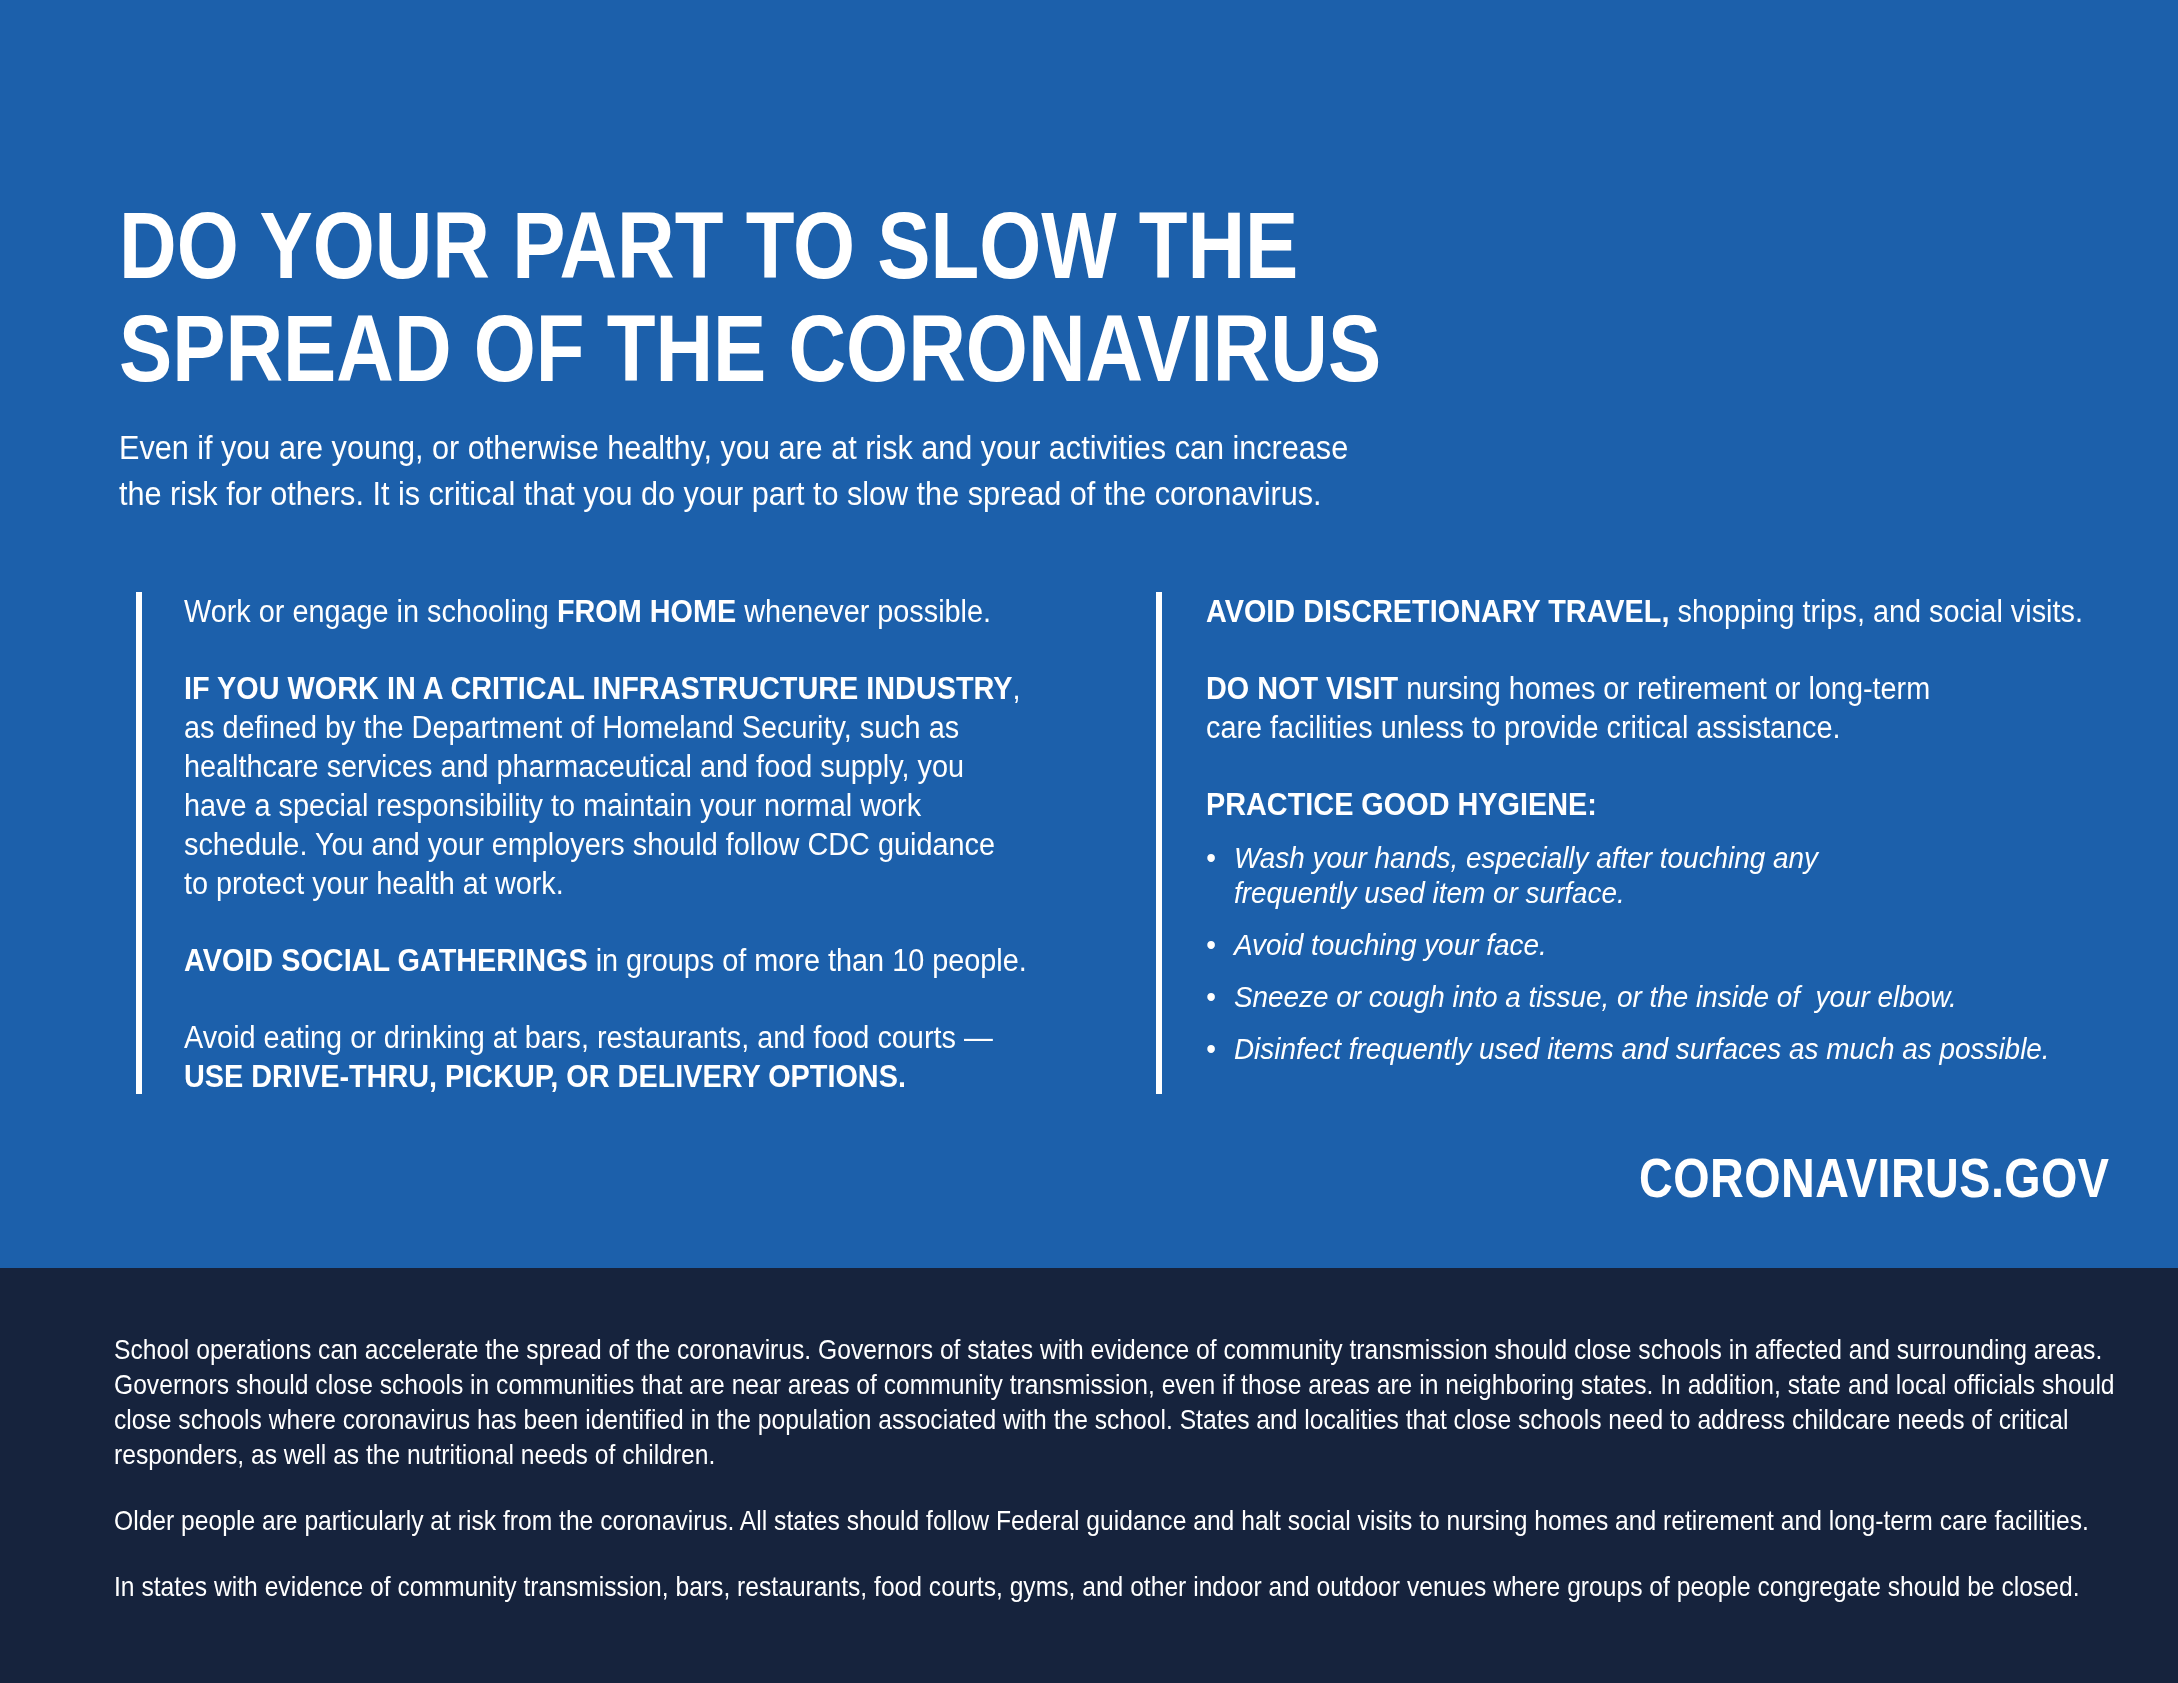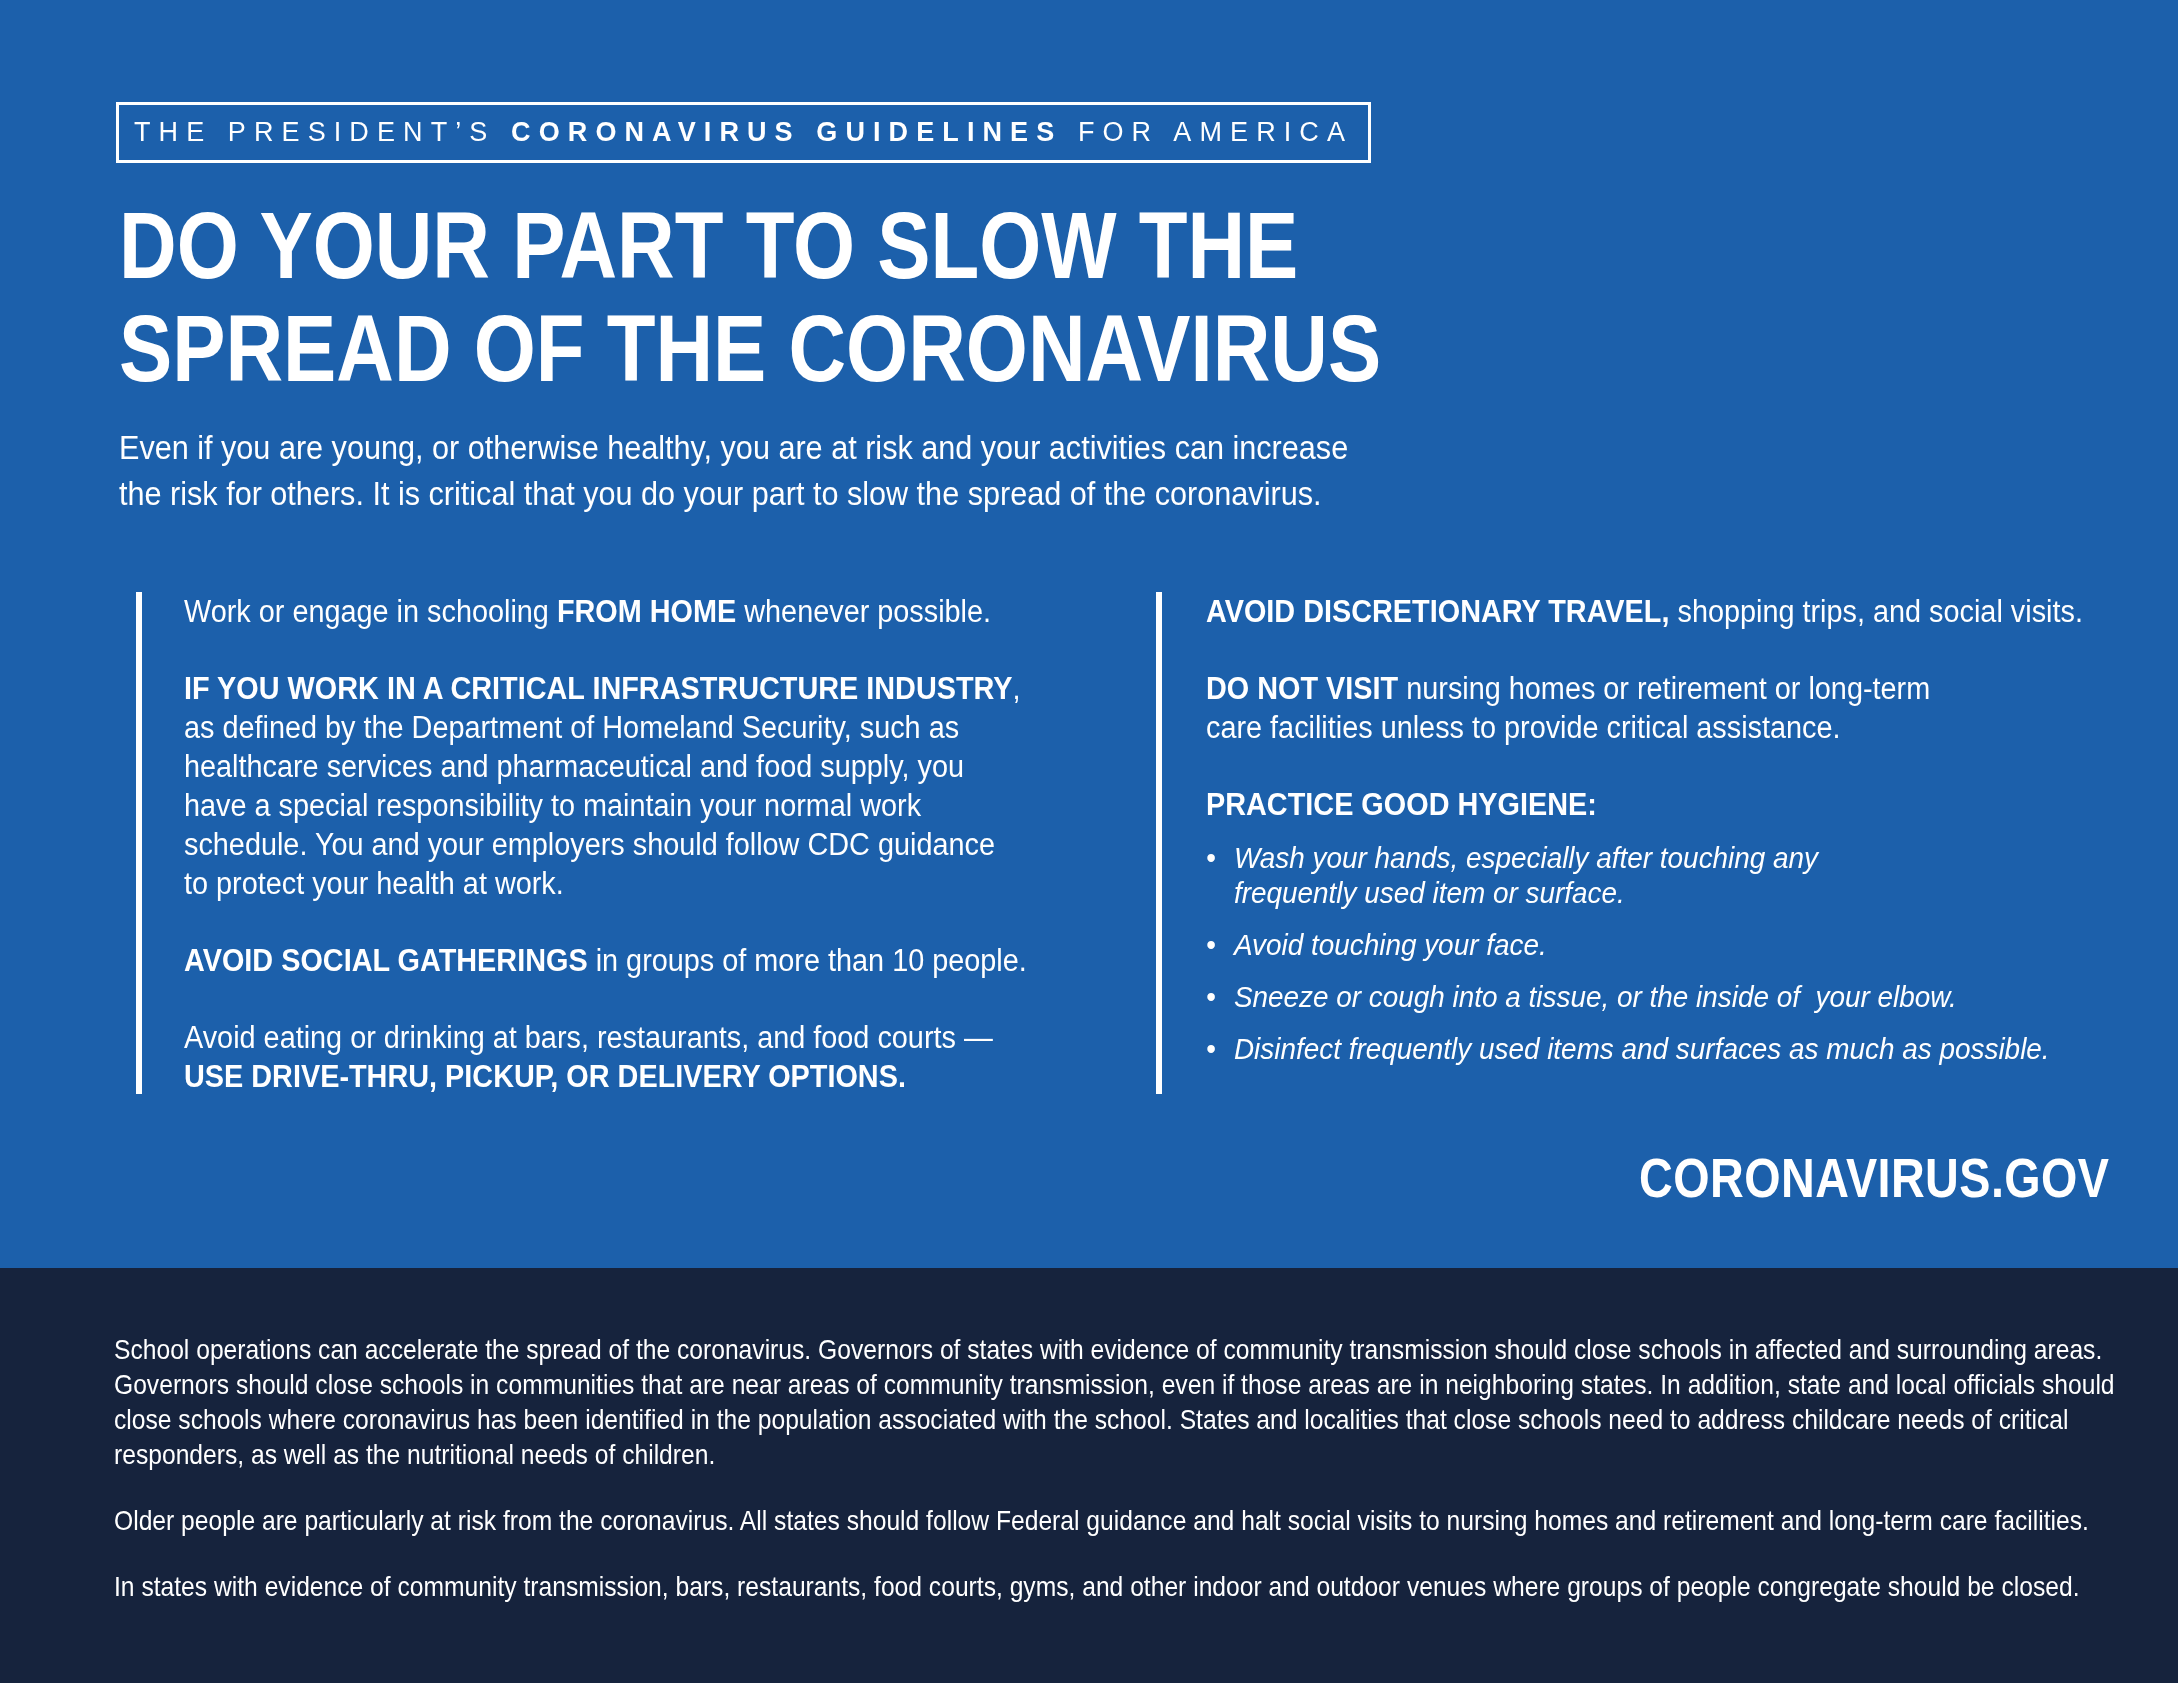--- a/index.html
+++ b/index.html
@@ -72,23 +72,20 @@
     font-size:28px;line-height:35px;
     transform:scaleX(0.88);transform-origin:left top;
   }
   .bottom-text p{margin:0 0 31px 0;white-space:pre;}
 </style>
 </head>
 <body>
 
 <div class="poster">
 
-  <div class="banner-box">
-    <span><span>THE PRESIDENT’S </span><span class="b">CORONAVIRUS GUIDELINES</span><span> FOR AMERICA</span></span>
-  </div>
 
   <h1 class="title" style="margin:0;">DO YOUR PART TO SLOW THE
 SPREAD OF THE CORONAVIRUS</h1>
 
   <div class="subtitle">Even if you are young, or otherwise healthy, you are at risk and your activities can increase
 the risk for others. It is critical that you do your part to slow the spread of the coronavirus.</div>
 
   <div class="vbar left"></div>
   <div class="vbar right"></div>
 

